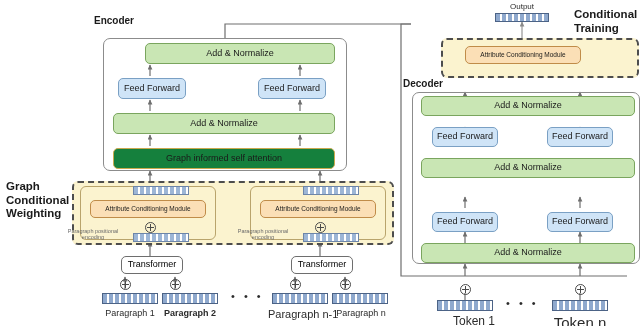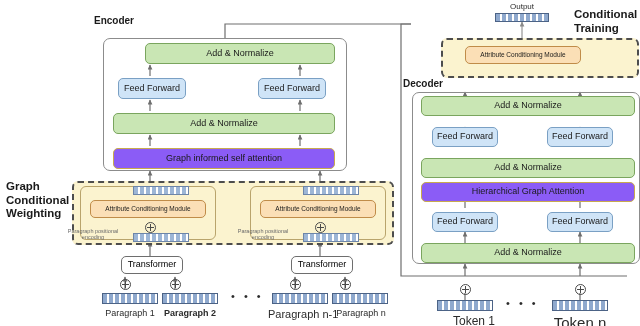--- a/index.html
+++ b/index.html
@@ -6,21 +6,21 @@
   body{width:640px;height:326px;position:relative;overflow:hidden;
        font-family:"Liberation Sans","DejaVu Sans",sans-serif;}
   #stage{position:absolute;left:0;top:0;width:640px;height:326px;}
 
   
   .mod{position:absolute;box-sizing:border-box;border-radius:5px;
        display:flex;align-items:center;justify-content:center;
        text-align:center;line-height:1.05;}
   .mod.green{background:#c9e6b4;border:1px solid #7aa55e;color:#1a1a1a;}
   .mod.blue{background:#cfe4f7;border:1px solid #7aa0c4;color:#1a1a1a;}
-  .mod.yellow{background:#8b5cf6;border:1px solid #c8a94e;color:#1a1a1a;}
+  .mod.yellow{background:#15803d;border:1px solid #c8a94e;color:#1a1a1a;}
   .mod.orange{background:#fbdfb6;border:1px solid #c08c49;color:#1a1a1a;}
 
   
   .panel{position:absolute;box-sizing:border-box;border:1px solid #8c8c8c;
          border-radius:7px;background:transparent;}
   .panel-outer{position:absolute;box-sizing:border-box;border:1px solid #8c8c8c;
          border-radius:6px;background:transparent;}
   .dashed{position:absolute;box-sizing:border-box;
           border:2px dashed #4d4d4d;border-radius:6px;background:#fbf3cf;}
 
@@ -250,23 +250,20 @@
   </div>
 
   <div class="mod blue" style="left:547px;top:127px;width:66px;height:20px;font-size:9px;">
     <span>Feed Forward</span>
   </div>
 
   <div class="mod green" style="left:421px;top:158px;width:214px;height:20px;font-size:9px;">
     <span>Add &amp; Normalize</span>
   </div>
 
-  <div class="mod yellow" style="left:421px;top:182px;width:214px;height:20px;font-size:9px;">
-    <span>Hierarchical Graph Attention</span>
-  </div>
 
   <div class="mod blue" style="left:432px;top:212px;width:66px;height:20px;font-size:9px;">
     <span>Feed Forward</span>
   </div>
 
   <div class="mod blue" style="left:547px;top:212px;width:66px;height:20px;font-size:9px;">
     <span>Feed Forward</span>
   </div>
 
   <div class="mod green" style="left:421px;top:243px;width:214px;height:20px;font-size:9px;">

